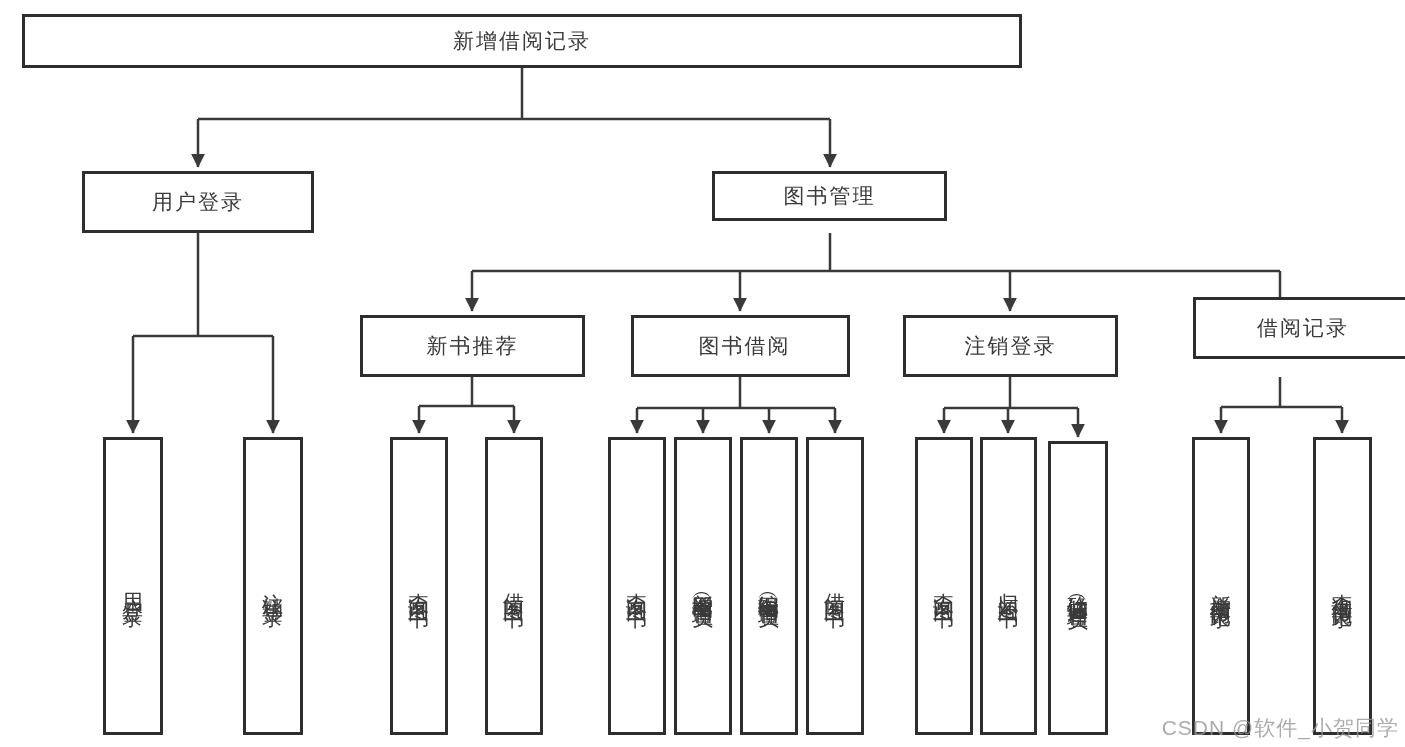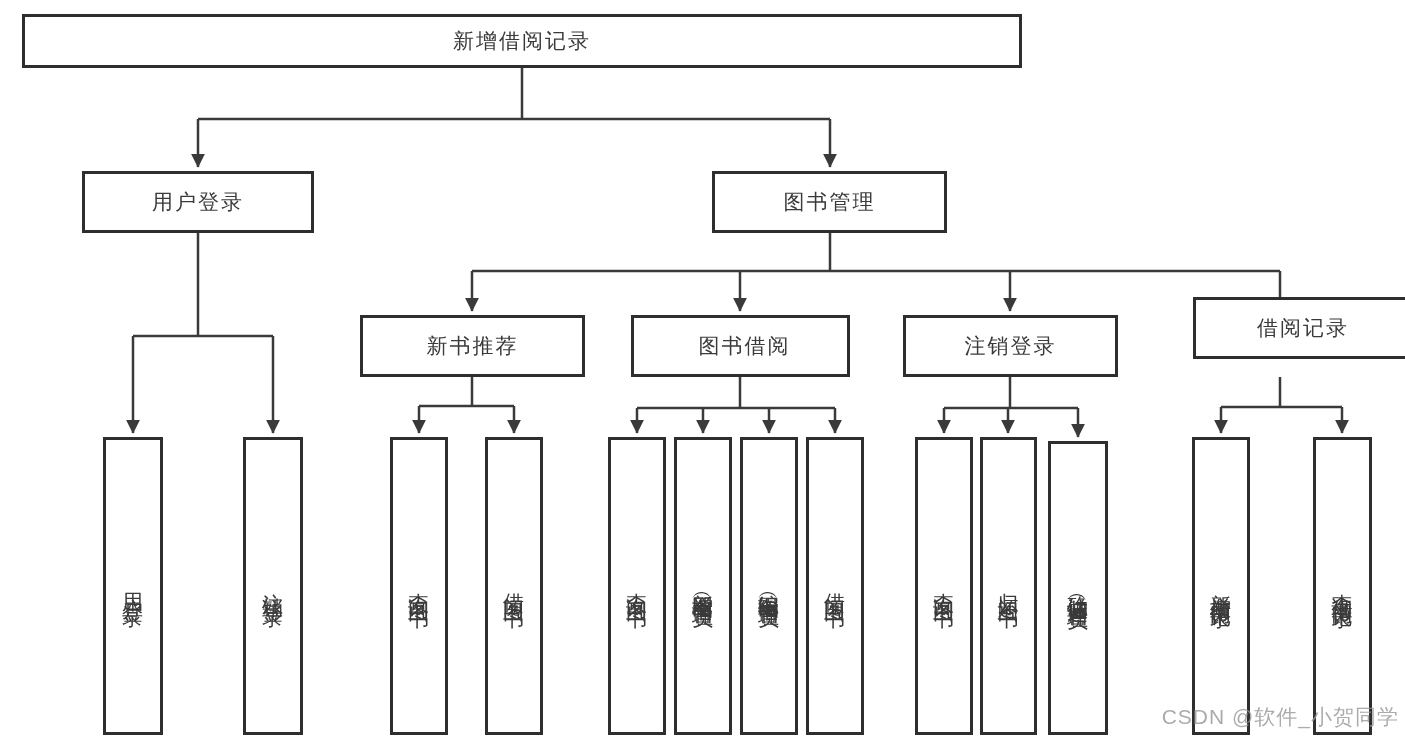--- a/index.html
+++ b/index.html
@@ -39,21 +39,21 @@
   .node.v {
     font-size: 21px;
     writing-mode: vertical-rl;
     text-orientation: mixed;
     letter-spacing: 5px;
     line-height: 1;
   }
   .watermark {
     position: absolute;
     right: 6px;
-    bottom: 16px;
+    bottom: 5px;
     font-size: 21px;
     color: rgba(150,150,150,0.8);
     letter-spacing: 1px;
     white-space: nowrap;
   }
 </style>
 </head>
 <body>
 
 <div class="canvas">
@@ -97,21 +97,21 @@
 
       <path d="M1280 377 V407 M1221 407 H1342"></path>
       <line x1="1221" y1="407" x2="1221" y2="433" marker-end="url(#arw)"></line>
       <line x1="1342" y1="407" x2="1342" y2="433" marker-end="url(#arw)"></line>
     </g>
   </svg>
 
   <div class="node h" style="left:22px; top:14px; width:1000px; height:54px;">新增借阅记录</div>
 
   <div class="node h" style="left:82px; top:171px; width:232px; height:62px;">用户登录</div>
-  <div class="node h" style="left:712px; top:171px; width:235px; height:62px;">图书管理</div>
+  <div class="node h" style="left:712px; top:171px; width:235px; height:50px;">图书管理</div>
 
   <div class="node h" style="left:360px; top:315px; width:225px; height:62px;text-align:center;">新书推荐</div>
   <div class="node h" style="left:631px; top:315px; width:219px; height:62px;padding-left:8px;">图书借阅</div>
   <div class="node h" style="left:903px; top:315px; width:215px; height:62px;">注销登录</div>
   <div class="node h" style="left:1170px; top:297px; width:220px; height:62px;margin-left:23px;">借阅记录</div>
 
   <div class="node v" style="left:103px; top:437px; width:60px; height:298px;">用户登录</div>
   <div class="node v" style="left:243px; top:437px; width:60px; height:298px;">注销登录</div>
 
   <div class="node v" style="left:390px; top:437px; width:58px; height:298px;">查询图书</div>

